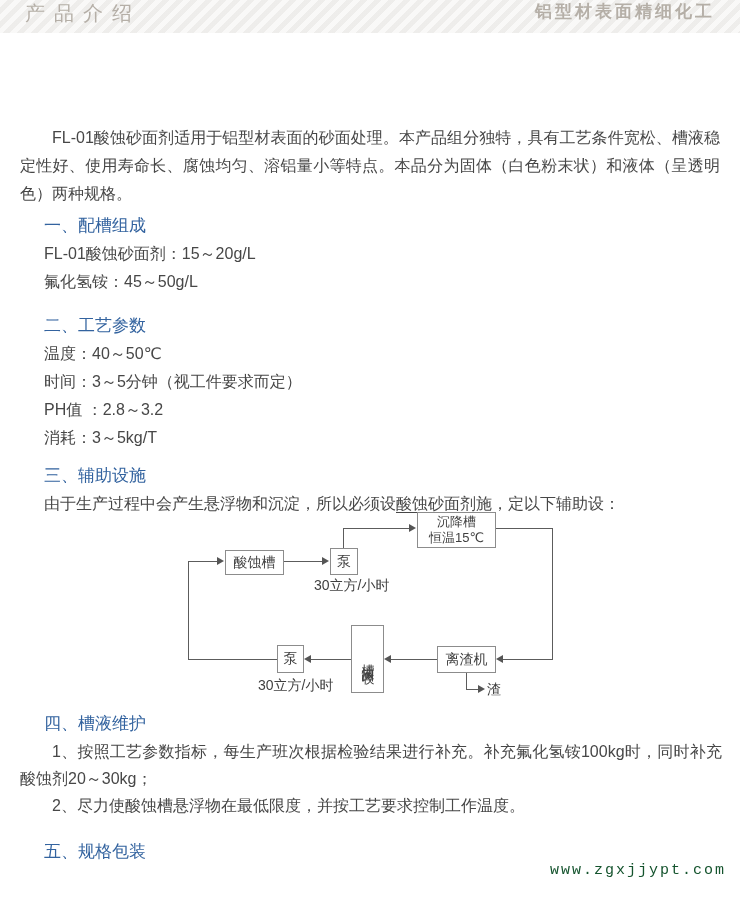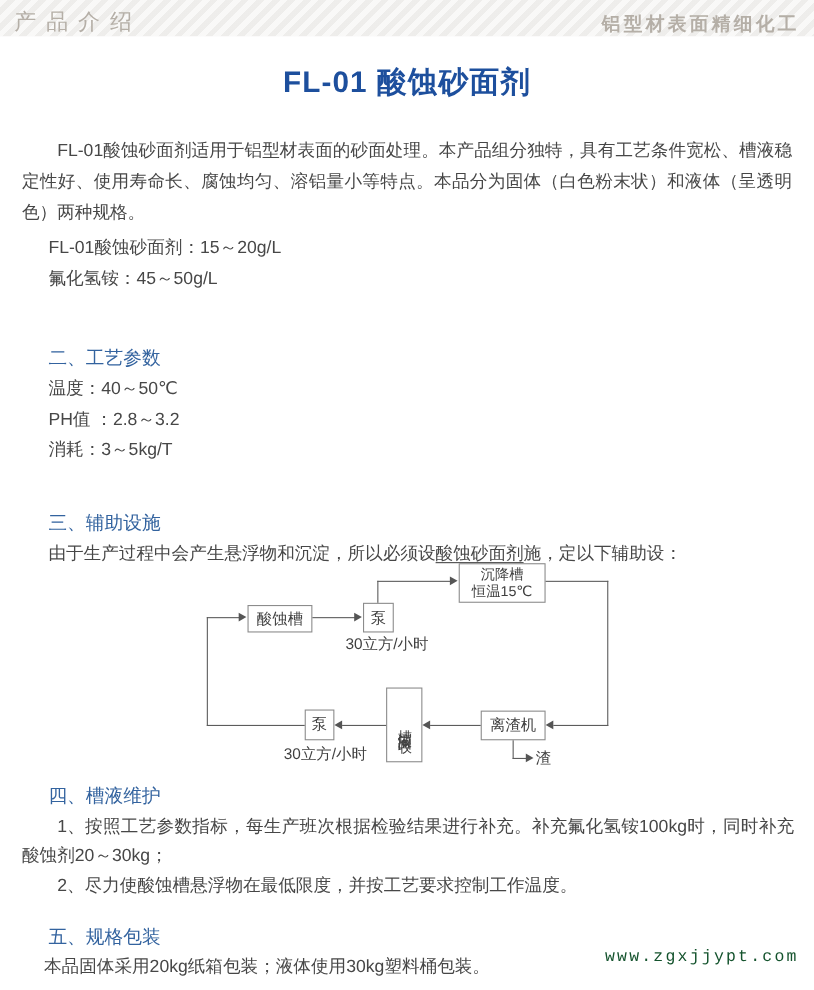--- a/index.html
+++ b/index.html
@@ -3,21 +3,21 @@
 <meta charset="utf-8">
 <style>
   html,body{margin:0;padding:0;background:#ffffff;}
   .page{position:relative;width:740px;height:900px;background:#ffffff;overflow:hidden;
         font-family:"Liberation Sans","DejaVu Sans",sans-serif;color:#474747;}
 
   
   .header{position:absolute;top:0;left:0;right:0;height:33px;box-sizing:border-box;
           background:#f3f2f0;
           background-image:repeating-linear-gradient(135deg,rgba(255,255,255,.5) 0 5px,rgba(0,0,0,.018) 5px 10px);
-          display:flex;justify-content:space-between;align-items:flex-end;padding:0 13px;}
+          display:flex;justify-content:space-between;align-items:flex-start;padding:0 25px;}
   .header-left{font-size:20px;letter-spacing:9px;color:#b5afa7;font-weight:300;}
   .header-right{font-size:17px;letter-spacing:3px;color:#b5afa7;font-weight:700;}
 
   .title{position:absolute;top:57px;left:0;width:100%;text-align:center;
          font-size:27px;color:#1d4f9d;font-weight:600;letter-spacing:1px;}
 
   .intro{position:absolute;top:108px;left:20px;width:700px;font-size:16px;line-height:28px;
          text-indent:2em;text-align:justify;}
 
   .sec{position:absolute;left:20px;width:702px;}
@@ -47,32 +47,33 @@
 </head>
 <body>
 
 <div class="page">
 
   <div class="header">
     <span class="header-left">产品介绍</span>
     <span class="header-right">铝型材表面精细化工</span>
   </div>
 
-  <div class="title">FL-01 酸蚀砂面剂</div>
 
   <p class="intro">FL-01酸蚀砂面剂适用于铝型材表面的砂面处理。本产品组分独特，具有工艺条件宽松、槽液稳定性好、使用寿命长、腐蚀均匀、溶铝量小等特点。本品分为固体（白色粉末状）和液体（呈透明色）两种规格。</p>
 
   <div class="sec" style="top:212px;">
+    <div class="sec-h">一、配槽组成</div>
     <div class="sec-line">FL-01酸蚀砂面剂：15～20g/L</div>
     <div class="sec-line">氟化氢铵：45～50g/L</div>
   </div>
 
   <div class="sec" style="top:312px;">
     <div class="sec-h">二、工艺参数</div>
     <div class="sec-line">温度：40～50℃</div>
+    <div class="sec-line">时间：3～5分钟（视工件要求而定）</div>
     <div class="sec-line">PH值 ：2.8～3.2</div>
     <div class="sec-line">消耗：3～5kg/T</div>
   </div>
 
   <div class="sec" style="top:462px;">
     <div class="sec-h">三、辅助设施</div>
     <div class="sec-line"><span>由于生产过程中会产生悬浮物和沉淀，所以必须设</span><span class="u">酸蚀砂面剂</span><span>施，定以下辅助设：</span></div>
   </div>
 
   <div class="diagram">
@@ -124,18 +125,17 @@
   </div>
 
   <div class="sec" style="top:710px;">
     <div class="sec-h">四、槽液维护</div>
     <p class="sec-p">1、按照工艺参数指标，每生产班次根据检验结果进行补充。补充氟化氢铵100kg时，同时补充酸蚀剂20～30kg；</p>
     <p class="sec-p">2、尽力使酸蚀槽悬浮物在最低限度，并按工艺要求控制工作温度。</p>
   </div>
 
   <div class="sec" style="top:838px;">
     <div class="sec-h">五、规格包装</div>
-    <div class="sec-line" style="margin-left:20px;">本品固体采用20kg纸箱包装；液体使用30kg塑料桶包装。</div>
   </div>
 
   <div class="footer">www.zgxjjypt.com</div>
 
 </div>
 
 </body></html>

